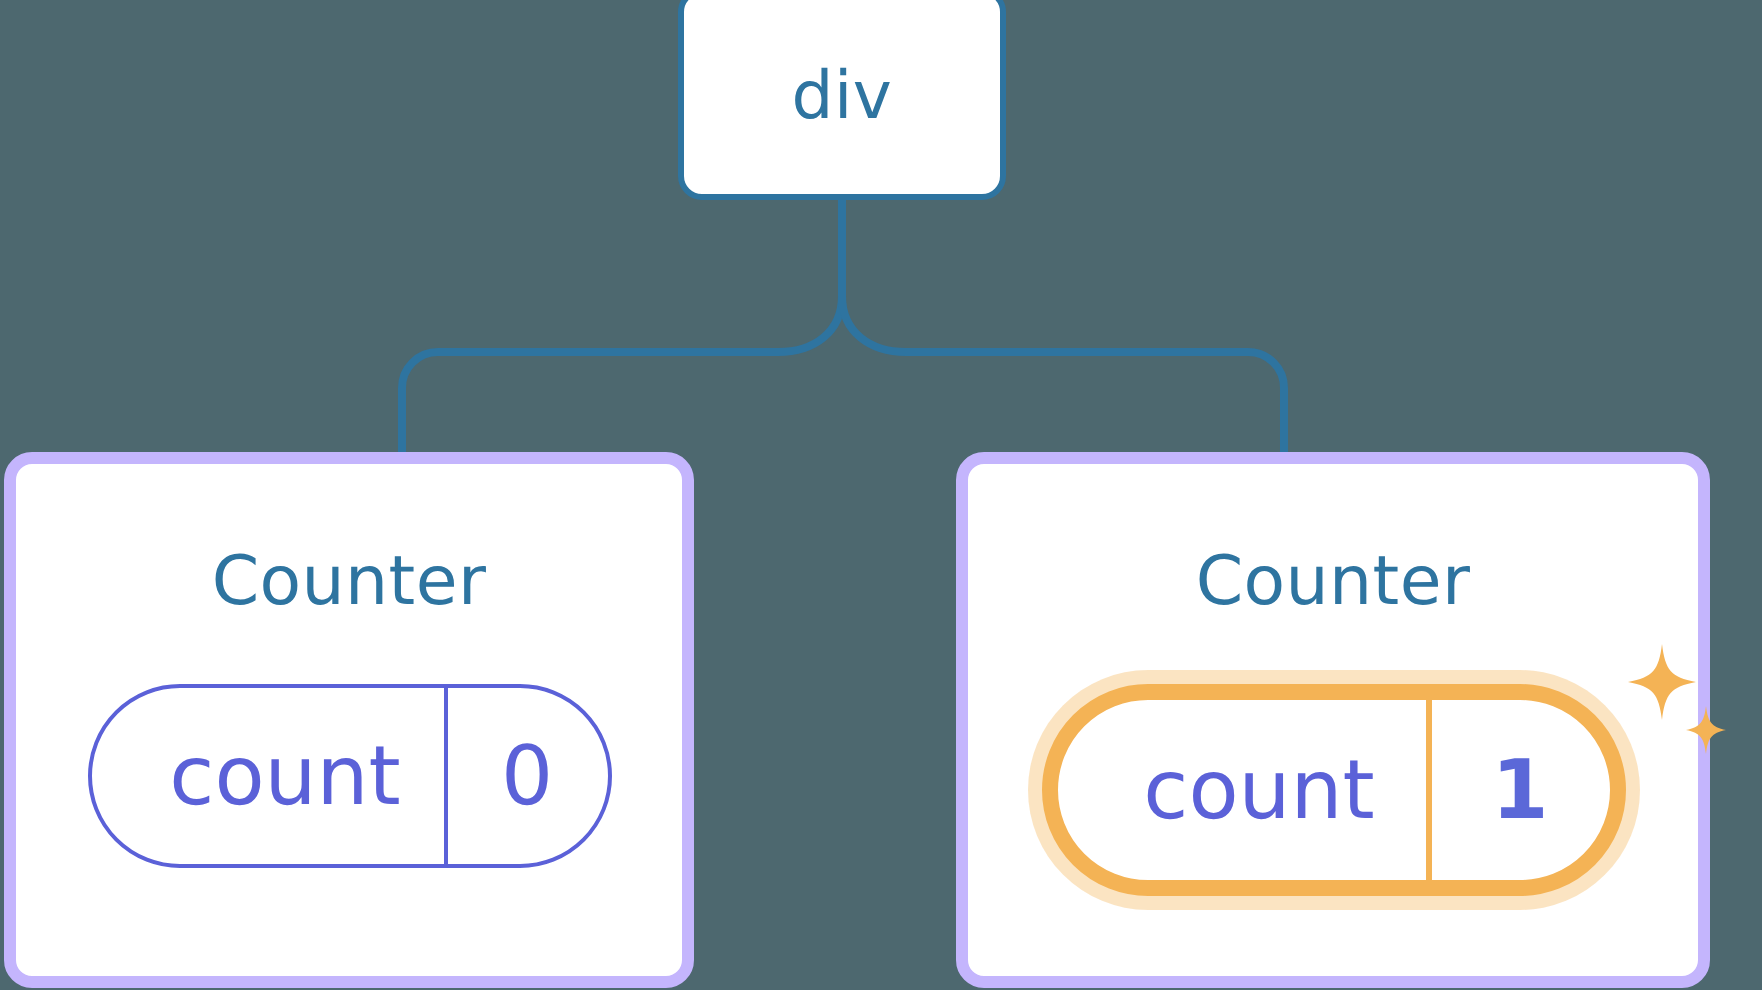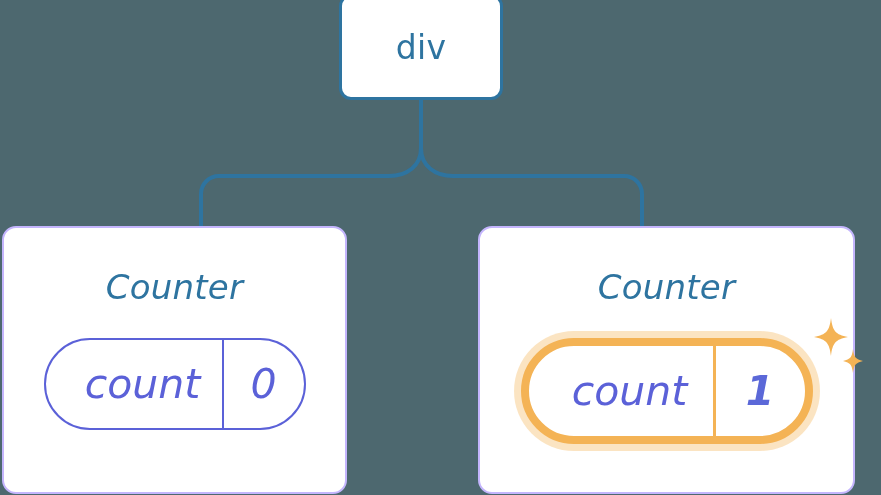--- a/index.html
+++ b/index.html
@@ -49,27 +49,26 @@
     font-size: 33px;
     font-weight: 400;
     letter-spacing: 0.3px;
     line-height: 1;
   }
 
   
   .card {
     position: absolute;
     background: #ffffff;
-    border: 2px solid #c4b5fd;
+    border: 6px solid #c4b5fd;
     border-radius: 14px;
     box-sizing: border-box;
     display: flex;
     flex-direction: column;
     align-items: center;
-    font-style: italic;
   }
   .card-left  { left: 2px;   top: 226px; width: 345px; height: 268px; }
   .card-right { left: 478px; top: 226px; width: 377px; height: 268px; }
 
   .card-title {
     color: #2e74a0;
     font-size: 34px;
     font-weight: 400;
     letter-spacing: 0.2px;
     line-height: 1;

